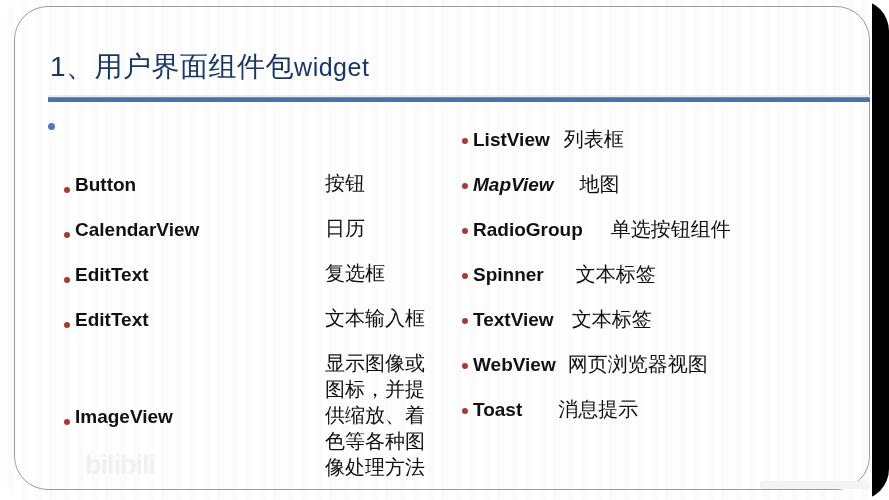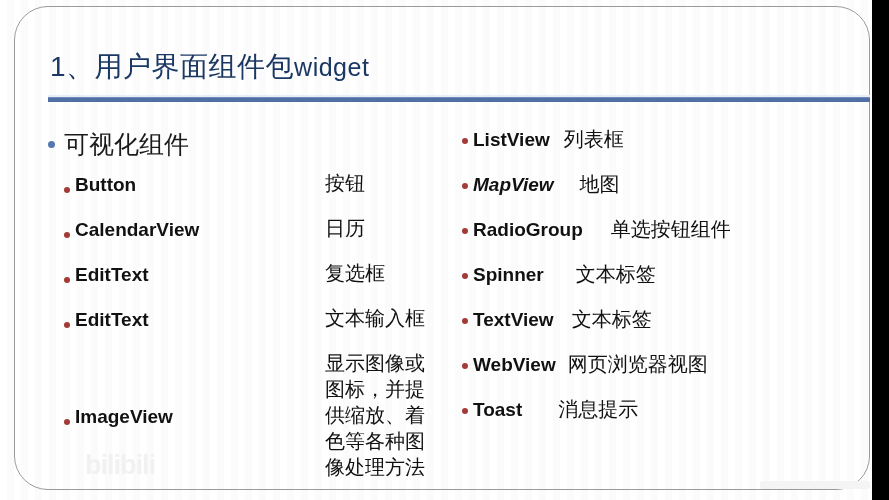--- a/index.html
+++ b/index.html
@@ -21,20 +21,21 @@
     background:
       repeating-linear-gradient(
         to right,
         #ffffff 0px,
         #ffffff 7px,
         #fbfbfb 7px,
         #fbfbfb 14px
       ),
       #ffffff;
     overflow: hidden;
+    border-radius: 31px;
   }
 
   
   .right-band {
     position: absolute;
     top: 0;
     right: 0;
     width: 17px;
     height: 500px;
     background: #000000;
@@ -187,21 +188,20 @@
   <div class="frame"></div>
 
   <div class="title">
     <span>1、</span><span>用户界面组件包</span><span class="latin">widget</span>
   </div>
   <div class="title-rule-top"></div>
   <div class="title-rule"></div>
 
   <div class="lvl1">
     <span class="dot"></span>
-    <span class="txt">可视化组件</span>
   </div>
 
   <div class="col col-left">
       <div class="row">
         <span class="bdot"></span>
         <span class="name">Button</span>
         <span class="desc">按钮</span>
       </div>
       <div class="row">
         <span class="bdot"></span>

